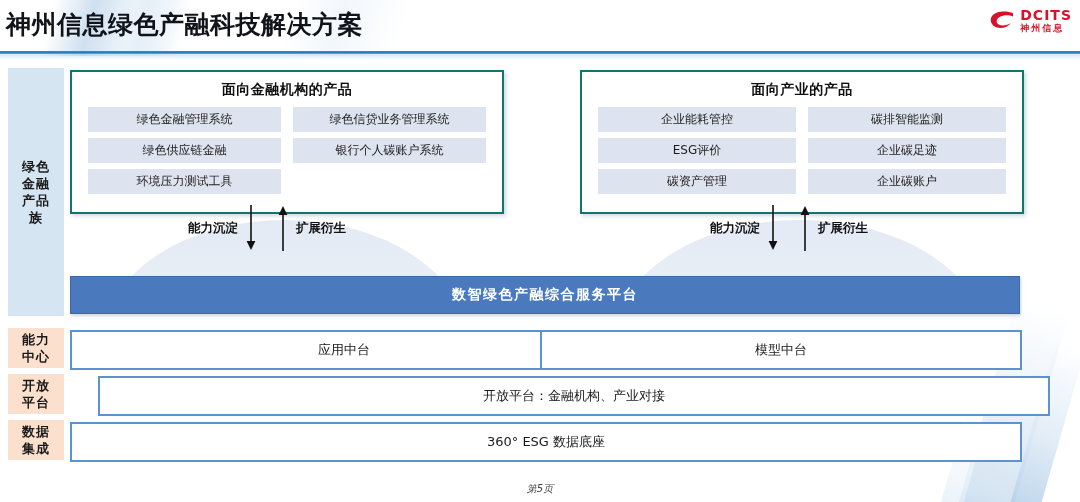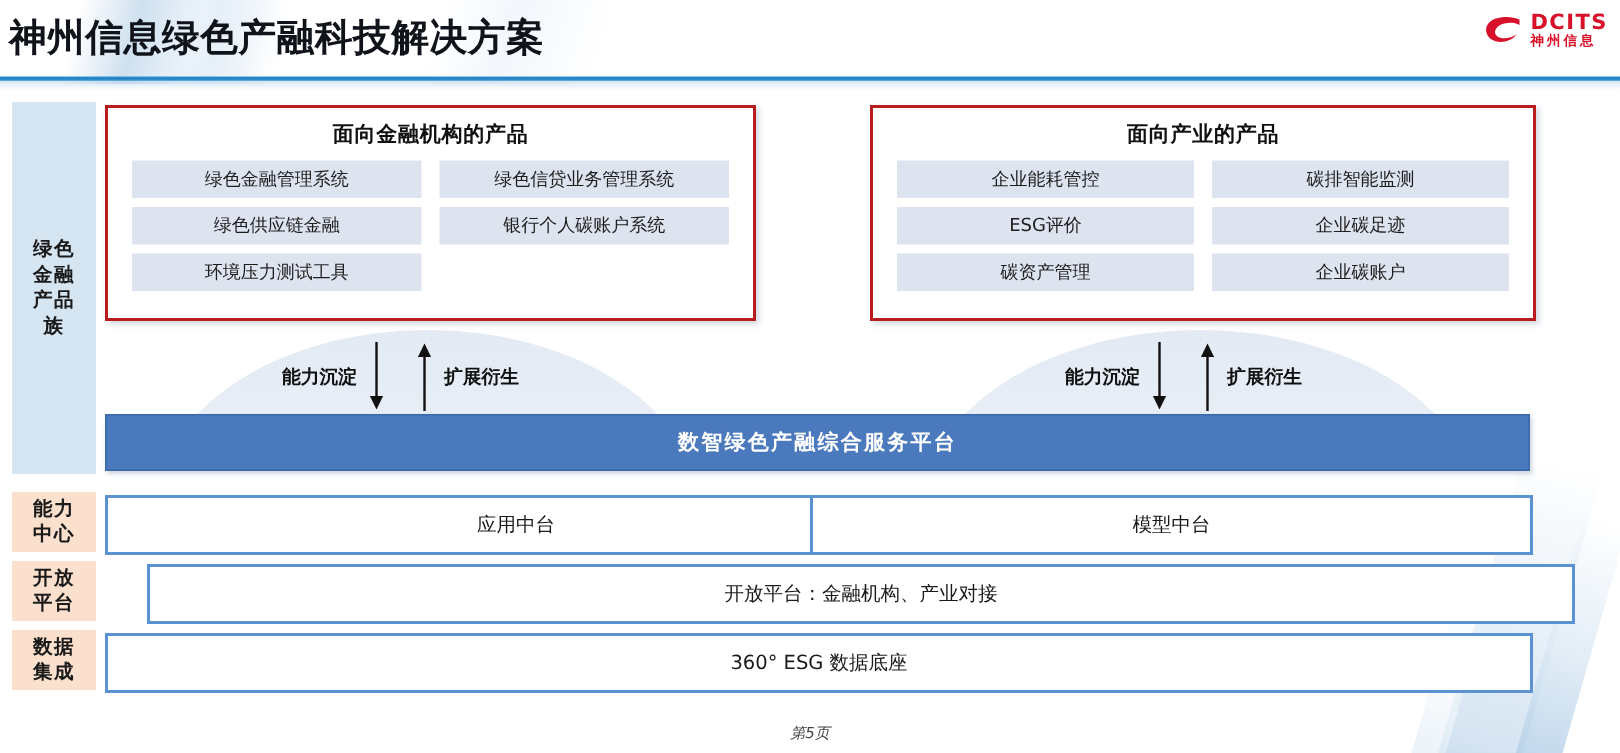--- a/index.html
+++ b/index.html
@@ -58,37 +58,37 @@
   .side-peach{position:absolute;left:8px;width:56px;background:#fbe0cd;
     display:flex;align-items:center;justify-content:center;}
   .side-peach span{font-size:13px;font-weight:bold;color:#1a1a1a;line-height:17px;
     text-align:right;letter-spacing:1px;}
   #side-ability{top:328px;height:40px;}
   #side-open{top:374px;height:40px;}
   #side-data{top:420px;height:40px;}
 
   
   .panel{position:absolute;top:70px;height:140px;background:#fff;
-    border:2px solid #b91c1c;box-shadow:2px 2px 4px rgba(120,140,165,.35);}
+    border:2px solid #0f766e;box-shadow:2px 2px 4px rgba(120,140,165,.35);}
   #panel-fin{left:70px;width:430px;}
   #panel-ind{left:580px;width:440px;}
   .panel-title{text-align:center;font-size:14px;font-weight:bold;color:#111;
     margin-top:9px;letter-spacing:.5px;}
   .chips{display:flex;flex-wrap:wrap;padding:8px 16px 0 16px;gap:6px 12px;}
   .chip{flex:0 0 calc(50% - 6px);background:#dde3ef;height:25px;line-height:25px;
     text-align:center;font-size:12px;color:#1d1d1d;white-space:nowrap;}
 
   
   .dome{position:absolute;top:214px;height:62px;overflow:hidden;}
   #dome-left{left:70px;width:430px;}
   #dome-right{left:580px;width:440px;}
   .dome .hill{position:absolute;left:8%;top:6px;width:84%;height:120px;
     border-radius:50% 50% 0 0 / 100% 100% 0 0;
     background:linear-gradient(to bottom,#e3eaf4,#eef2f8);}
-  .arrows{position:absolute;top:220px;height:62px;display:flex;align-items:center;}
+  .arrows{position:absolute;top:197px;height:62px;display:flex;align-items:center;}
   #arrows-left{left:70px;width:430px;}
   #arrows-right{left:580px;width:440px;}
   .arr-group{position:absolute;display:flex;align-items:center;gap:6px;}
   .arr-lbl{font-size:12.5px;font-weight:bold;color:#111;white-space:nowrap;}
   .arr-svg{flex:none;}
 
   
   .platform{position:absolute;left:70px;top:276px;width:948px;height:36px;
     background:#4a79bd;border:1px solid #3d68a8;
     display:flex;align-items:center;justify-content:center;

